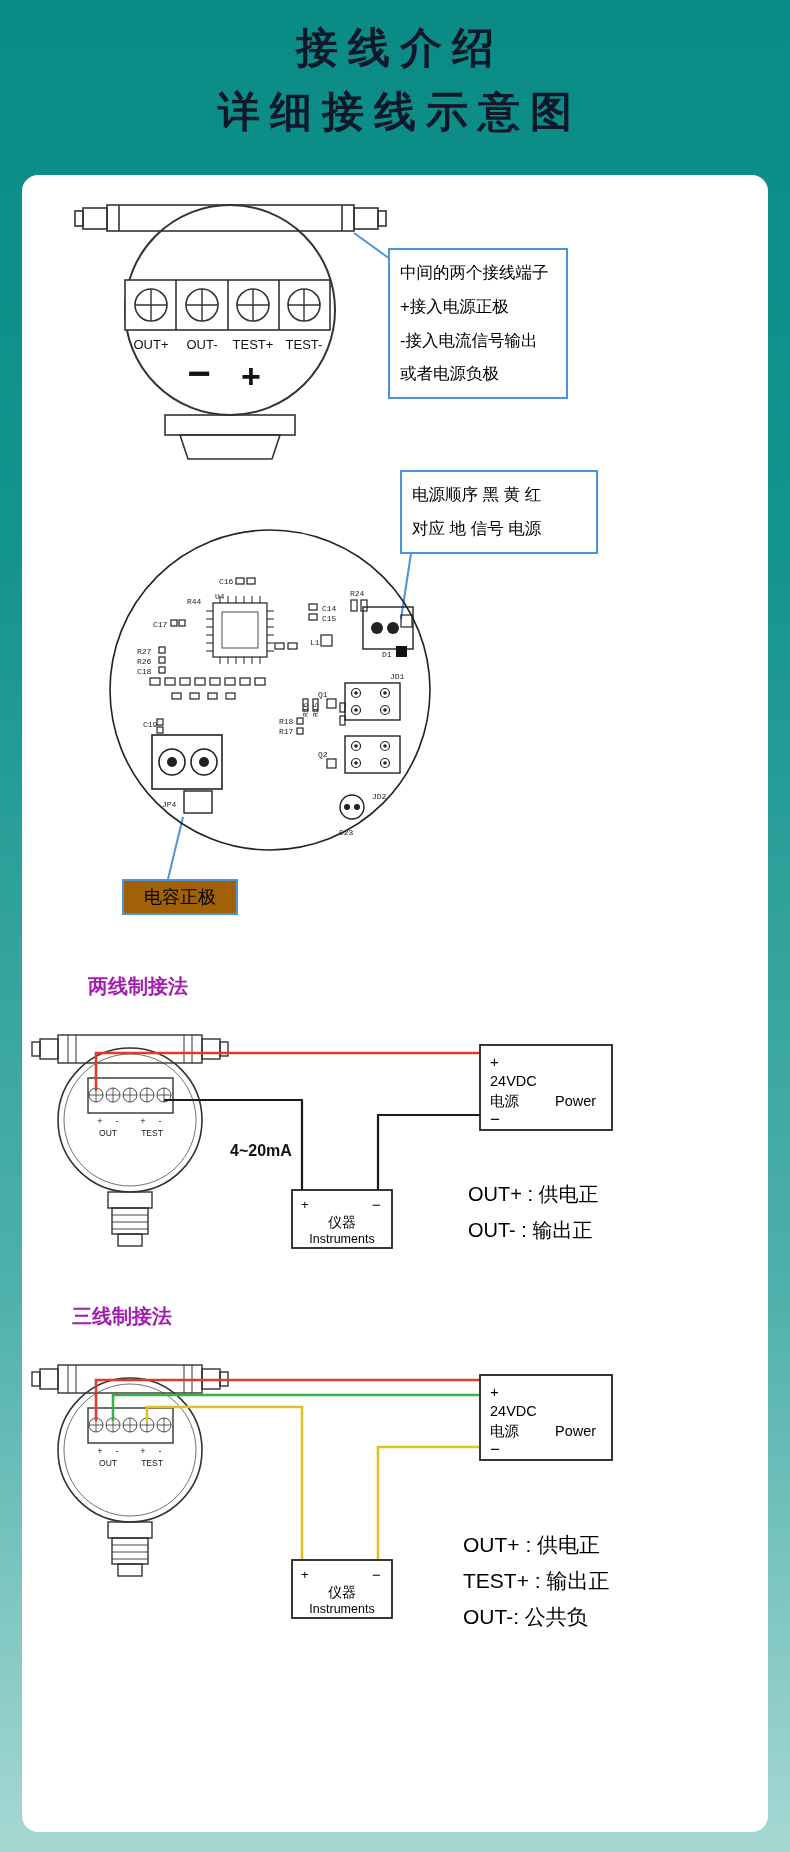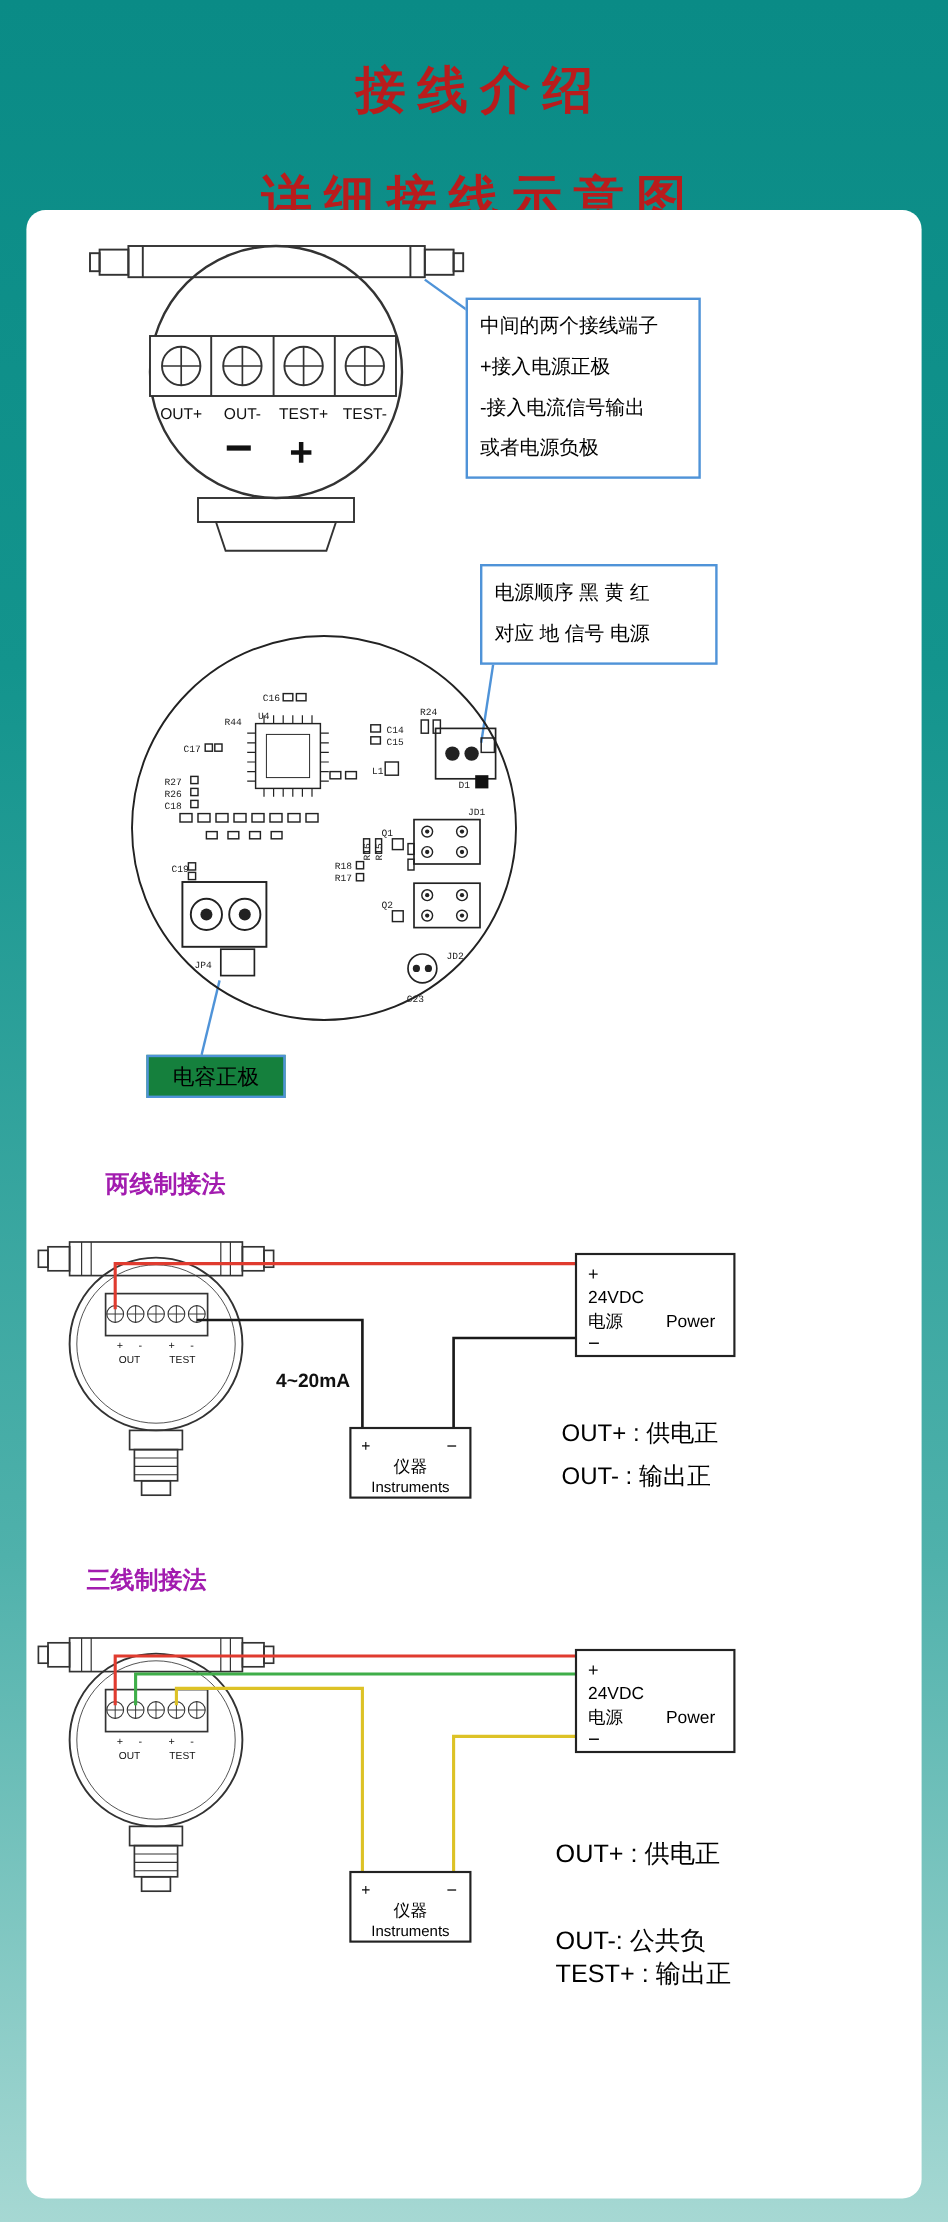--- a/index.html
+++ b/index.html
@@ -5,47 +5,47 @@
   * { margin:0; padding:0; box-sizing:border-box; }
   html,body { width:790px; height:1852px; }
   body {
     position:relative;
     overflow:hidden;
     background:linear-gradient(180deg,#0a8b86 0%, #13948d 30%, #4fb1ab 70%, #a6d8d3 100%);
     font-family:"Liberation Sans","DejaVu Sans",sans-serif;
   }
   .header { text-align:center; padding-top:16px; }
   .title-line {
-    color:#b91c1c; font-size:42px; font-weight:bold;
-    letter-spacing:10px; line-height:1.52; text-indent:10px;margin-top:27px;
+    color:#0f172a; font-size:42px; font-weight:bold;
+    letter-spacing:10px; line-height:1.52; text-indent:10px;
   }
   .card {
     position:absolute; left:22px; top:175px; width:746px; height:1657px;
     background:#ffffff; border-radius:16px;
   }
   svg.diagram { position:absolute; left:0; top:0; font-family:inherit; }
   .note-box {
     position:absolute; background:#fff; border:2px solid #4f93d8;
     color:#000; font-size:16.5px; line-height:2.05; padding:6px 10px;
   }
-  #note1 { left:366px; top:73px; width:196px; }
+  #note1 { left:366px; top:73px; width:180px; }
   #note2 { left:378px; top:295px; width:198px; }
   #cap-label {
     position:absolute; left:100px; top:704px; width:116px; height:36px;
     border:2px solid #4f93d8; color:#000; font-size:18px;
-    display:flex; align-items:center; justify-content:center; background:#15803d;
+    display:flex; align-items:center; justify-content:center; background:#a16207;
   }
   .sec-title { position:absolute; font-size:20px; font-weight:600; color:#a21caf; }
   #sec3-title { left:66px; top:798px; }
   #sec4-title { left:50px; top:1128px; }
   .wire-note { position:absolute; font-size:20px; font-weight:normal; color:#000; white-space:nowrap; }
   #tw-note0 { left:446px; top:1006px; }
   #tw-note1 { left:446px; top:1042px; }
   #th-note0 { left:441px; top:1356px; font-size:21px; }
-  #th-note1 { left:441px; top:1456px; font-size:21px; }
+  #th-note1 { left:441px; top:1392px; font-size:21px; }
   #th-note2 { left:441px; top:1428px; font-size:21px; }
 </style>
 </head>
 <body>
 
 <div class="header">
   <div class="title-line">接线介绍</div>
   <div class="title-line">详细接线示意图</div>
 </div>
 

